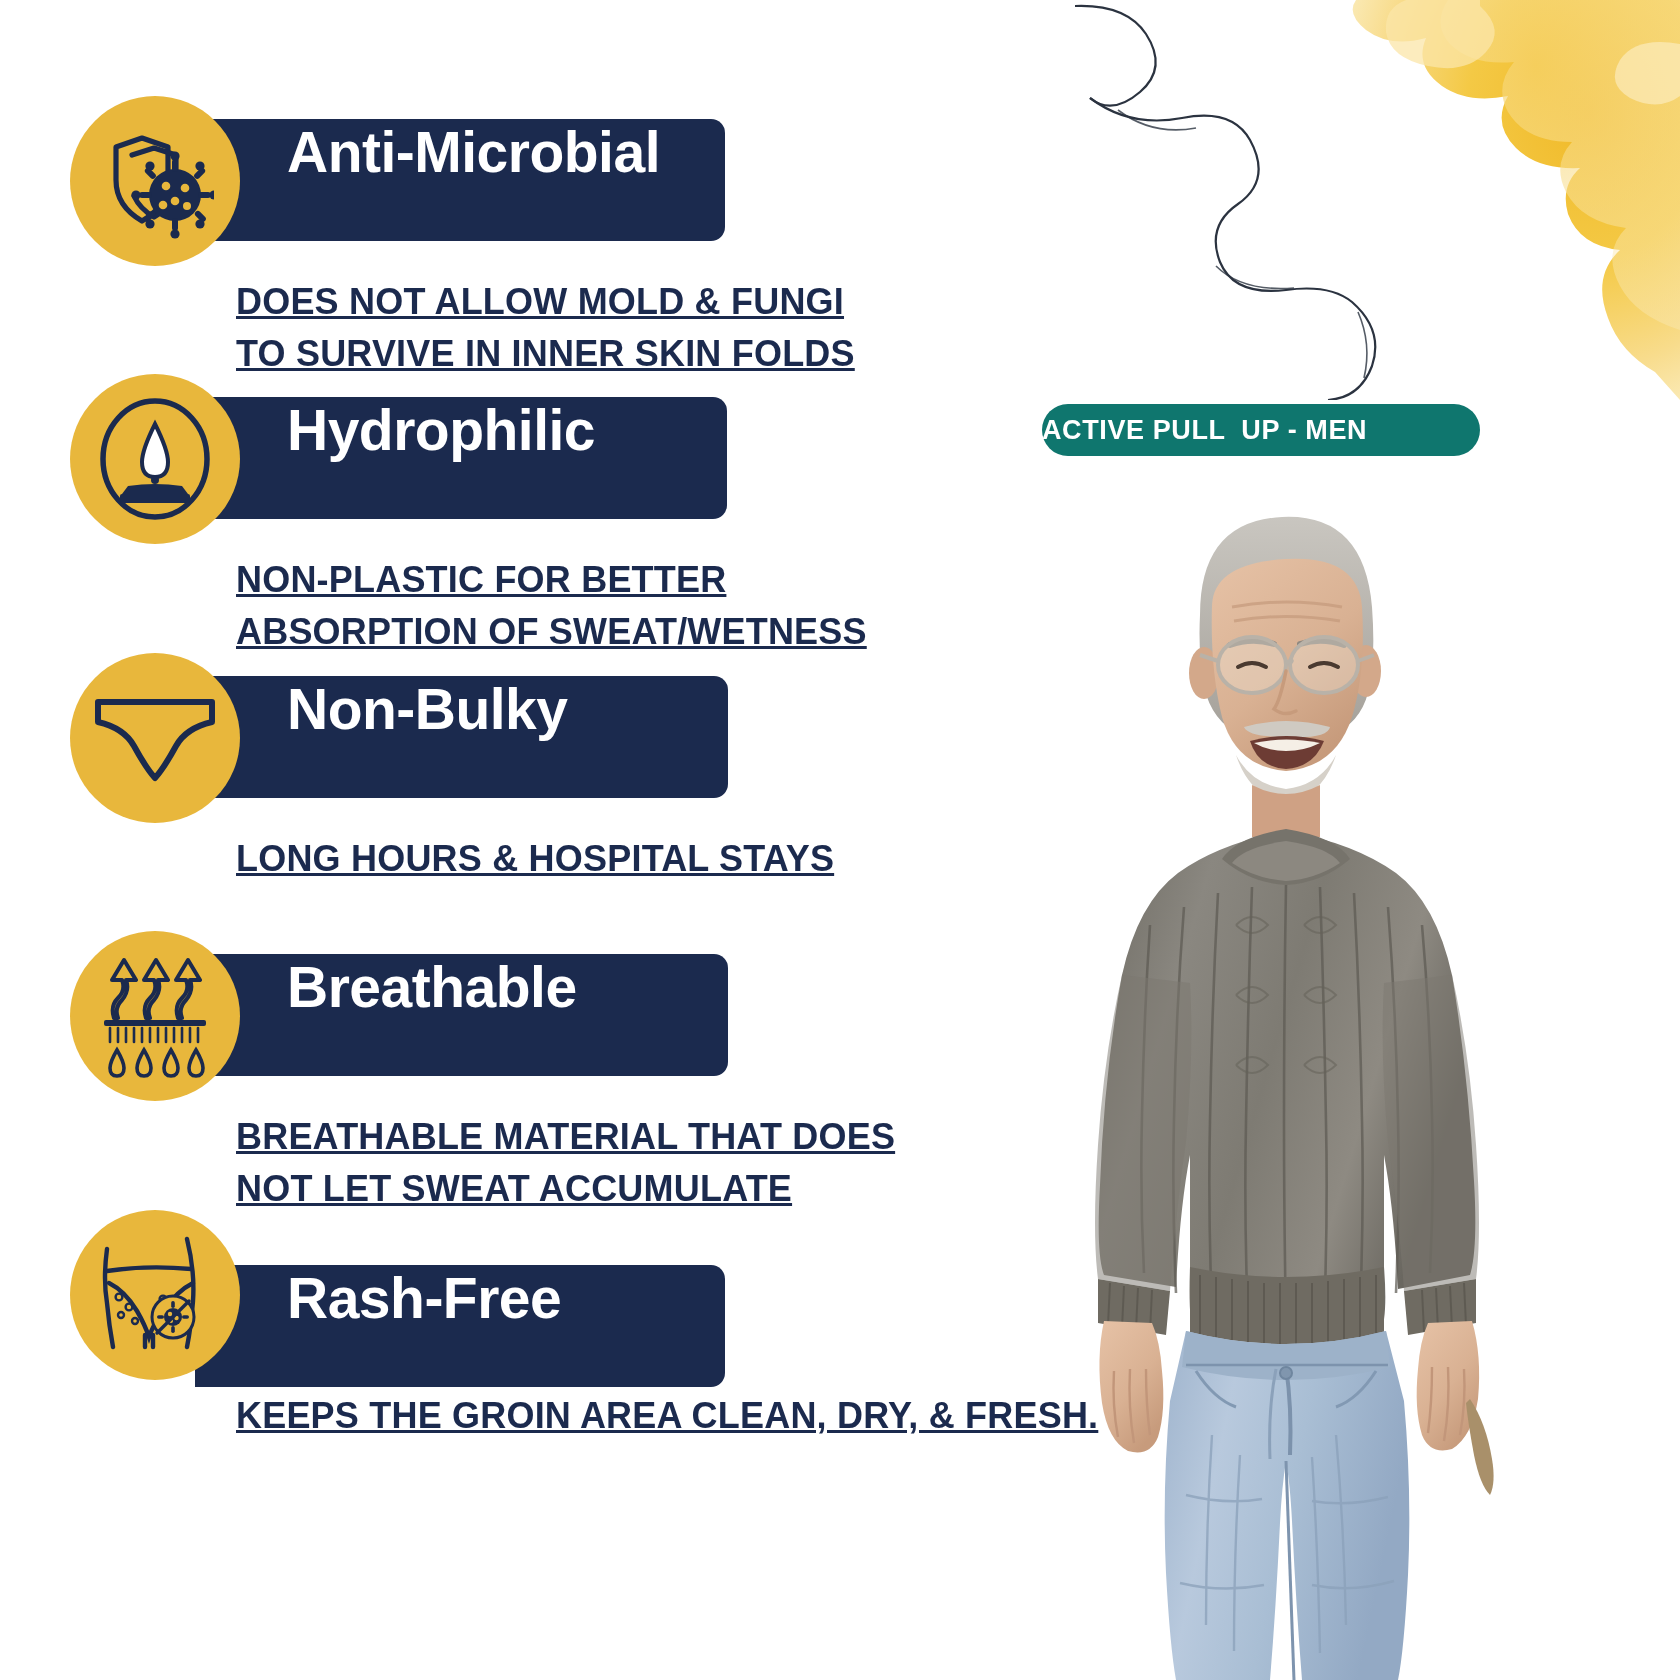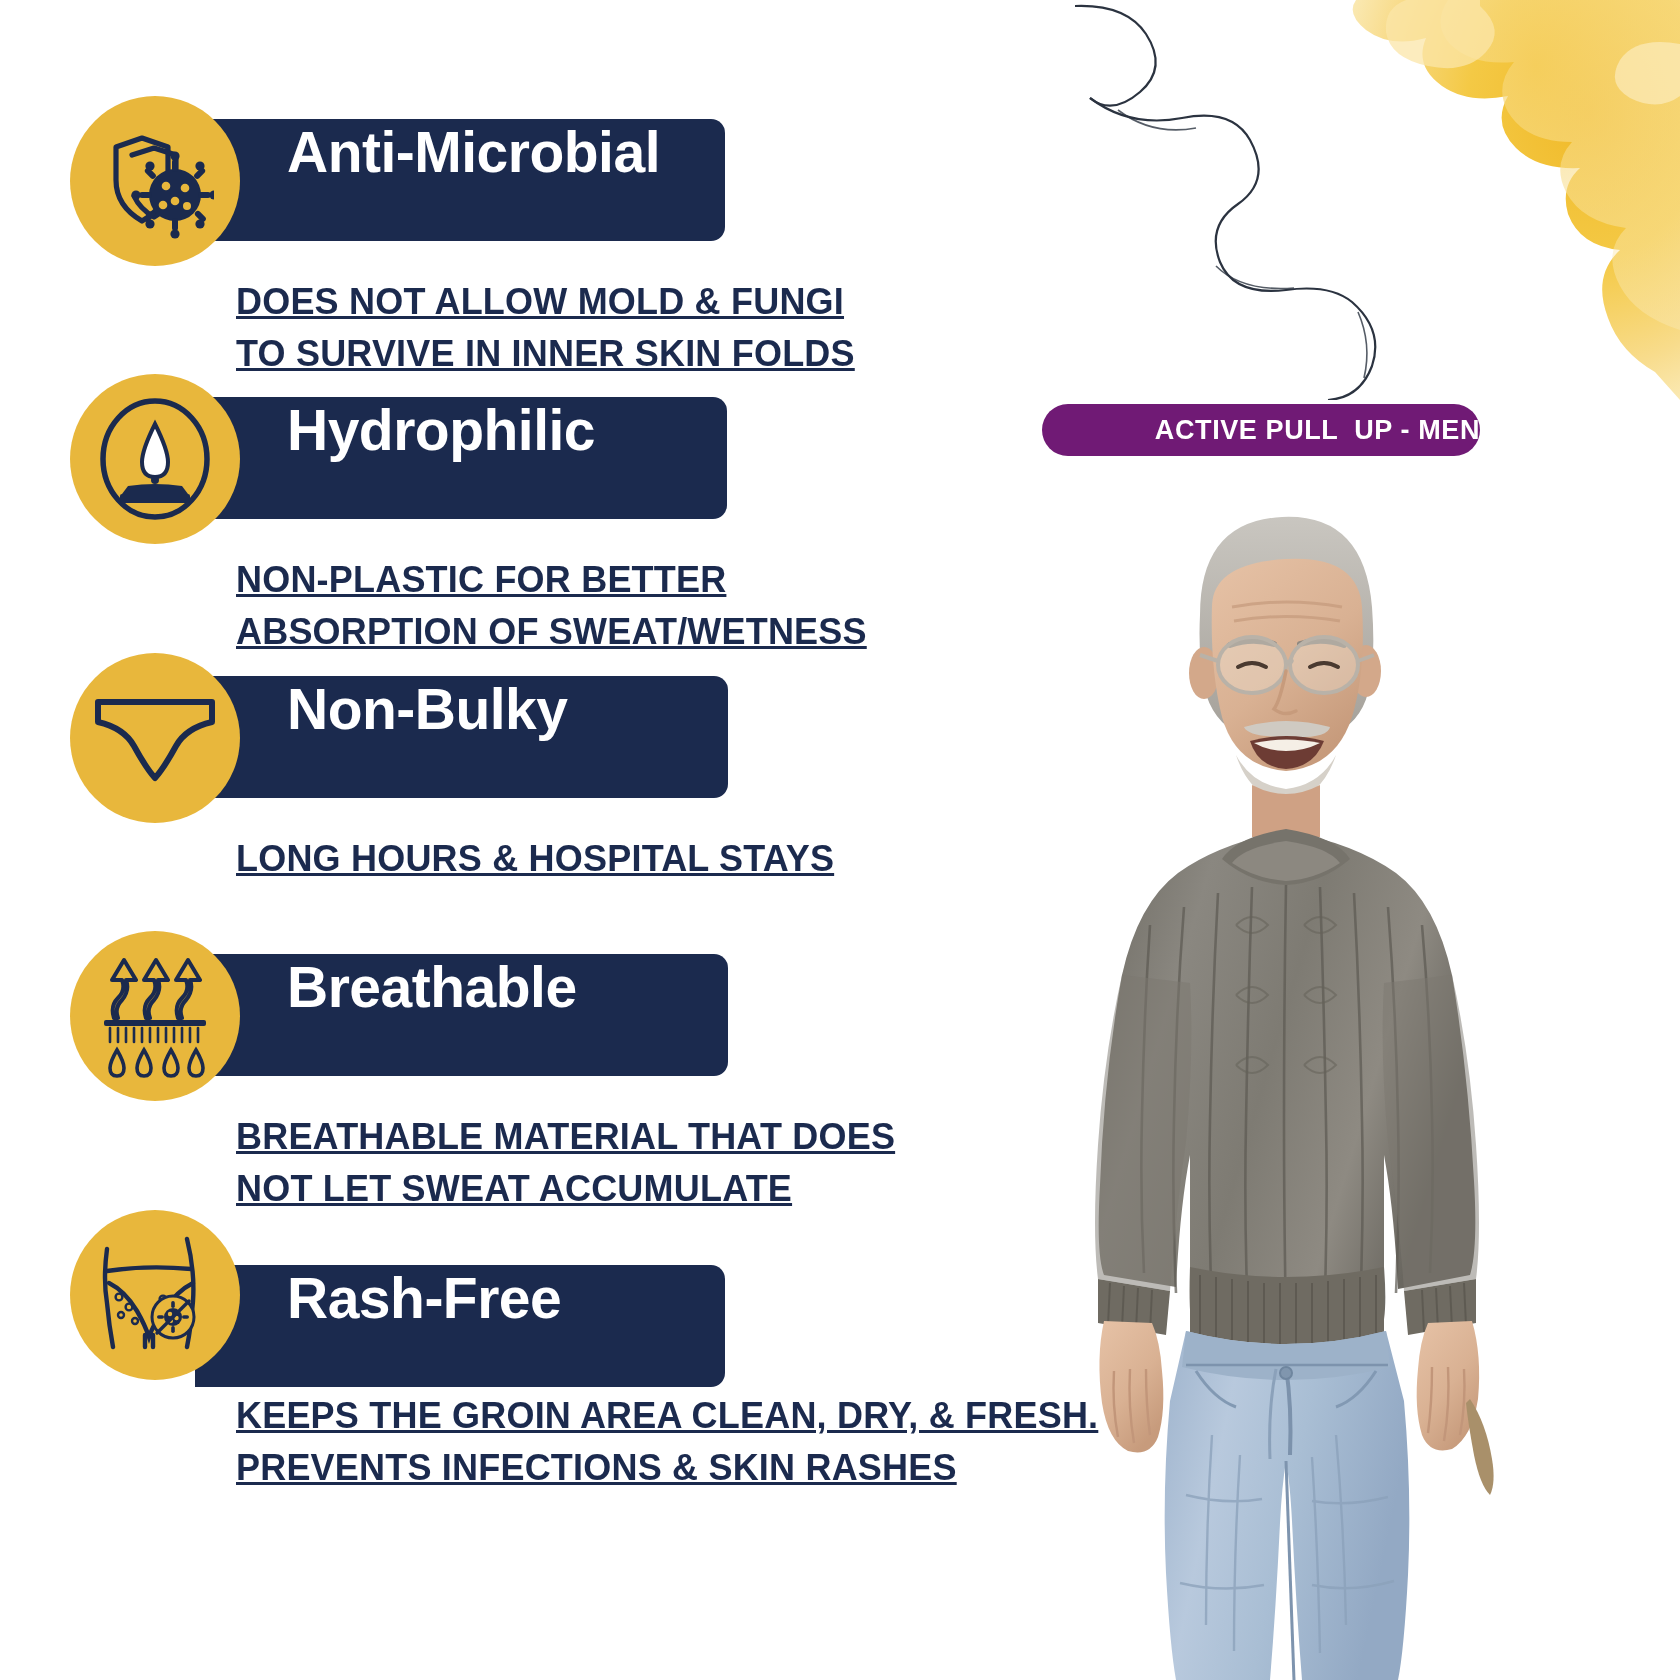--- a/index.html
+++ b/index.html
@@ -72,23 +72,23 @@
   #feature-0 .f-bar{ width:530px; }
   #feature-1 .f-bar{ width:532px; }
   #feature-2 .f-bar{ width:533px; }
   #feature-3 .f-bar{ width:533px; }
   #feature-4 .f-bar{ width:530px;margin-top:32px; }
 
   
   .badge{
     position:absolute; left:1042px; top:404px;
     width:438px; height:52px;
-    background:#701a75;
+    background:#0f766e;
     border-radius:26px;
-    display:flex; align-items:center; justify-content:flex-end;
+    display:flex; align-items:center; justify-content:flex-start;
     z-index:5;
   }
   .badge span{
     color:#ffffff; font-size:27px; font-weight:bold;
     letter-spacing:0.6px; white-space:pre;
   }
 
   
   .model{
     position:absolute; left:1000px; top:455px;
@@ -303,21 +303,20 @@
                 <circle cx="3.5" cy="1" r="2.2"></circle>
               <circle cx="-2" cy="4" r="2"></circle>
             </g>
             <line x1="-16" y1="16" x2="16" y2="-16" stroke="#1b2a4e" stroke-width="3.4" stroke-linecap="round"></line>
           </g>
         </svg>
       </span>
     </div>
     <div class="f-desc">
       <div>KEEPS THE GROIN AREA CLEAN, DRY, &amp; FRESH.</div>
-      <div>PREVENTS INFECTIONS &amp; SKIN RASHES</div>
     </div>
   </div>
 
 </div>
 
 <div class="badge">
   <span>ACTIVE PULL  UP - MEN</span>
 </div>
 
 <div class="model">

